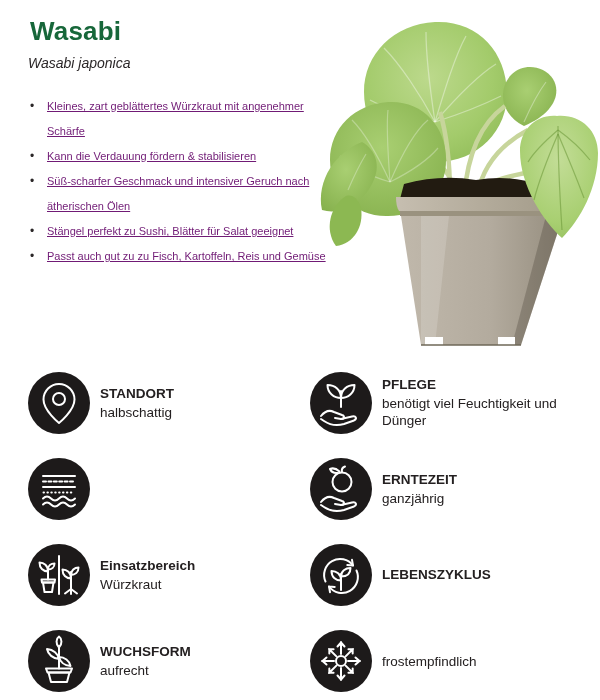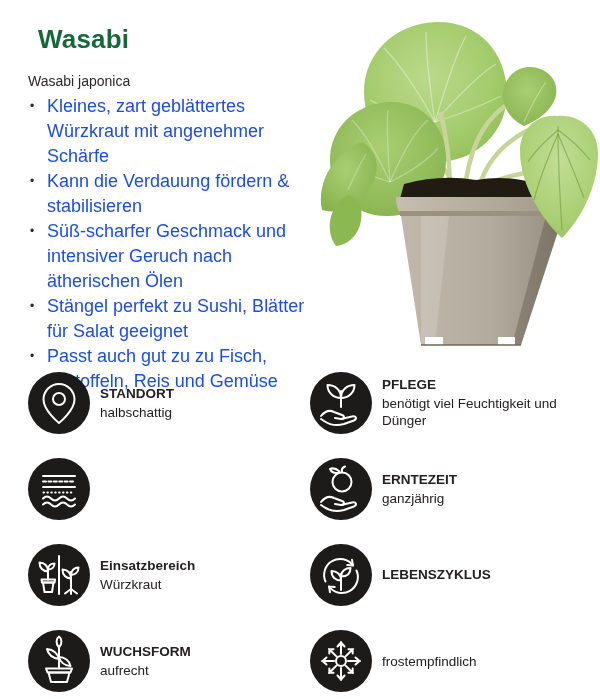--- a/index.html
+++ b/index.html
@@ -2,26 +2,26 @@
 <html><head>
 <meta charset="utf-8">
 <style>
   html,body{margin:0;padding:0;}
   body{
     width:600px;height:700px;background:#ffffff;position:relative;overflow:hidden;
     font-family:"Liberation Sans",sans-serif;color:#2b2728;
   }
   
   .header{position:absolute;left:28px;top:14px;}
-  .title{font-size:26px;font-weight:bold;color:#17673a;letter-spacing:.2px;margin:10px;}
-  .subtitle{font-size:14px;color:#2b2728;margin-top:18px;}
+  .title{font-size:26px;font-weight:bold;color:#17673a;letter-spacing:.2px;margin:2px;}
+  .subtitle{font-style:italic;font-size:14px;color:#2b2728;margin-top:8px;}
   
   .bullets{position:absolute;left:28px;top:94px;width:302px;list-style:none;margin:0;padding:0;}
   .bullets li{
-    position:relative;padding-left:19px;font-size:18px;line-height:25px;color:#1d4ed8;
+    position:relative;padding-left:19px;font-size:11px;line-height:25px;color:#701a75;text-decoration:underline;
   }
   .bullets li::before{
     content:"\2022";position:absolute;left:2px;top:0;font-size:12px;color:#2b2728;
   }
   
   .plant{position:absolute;left:300px;top:4px;width:300px;height:348px;}
   
   .attributes{
     position:absolute;left:28px;top:368px;
     display:grid;grid-template-columns:282px 280px;grid-auto-rows:86px;

